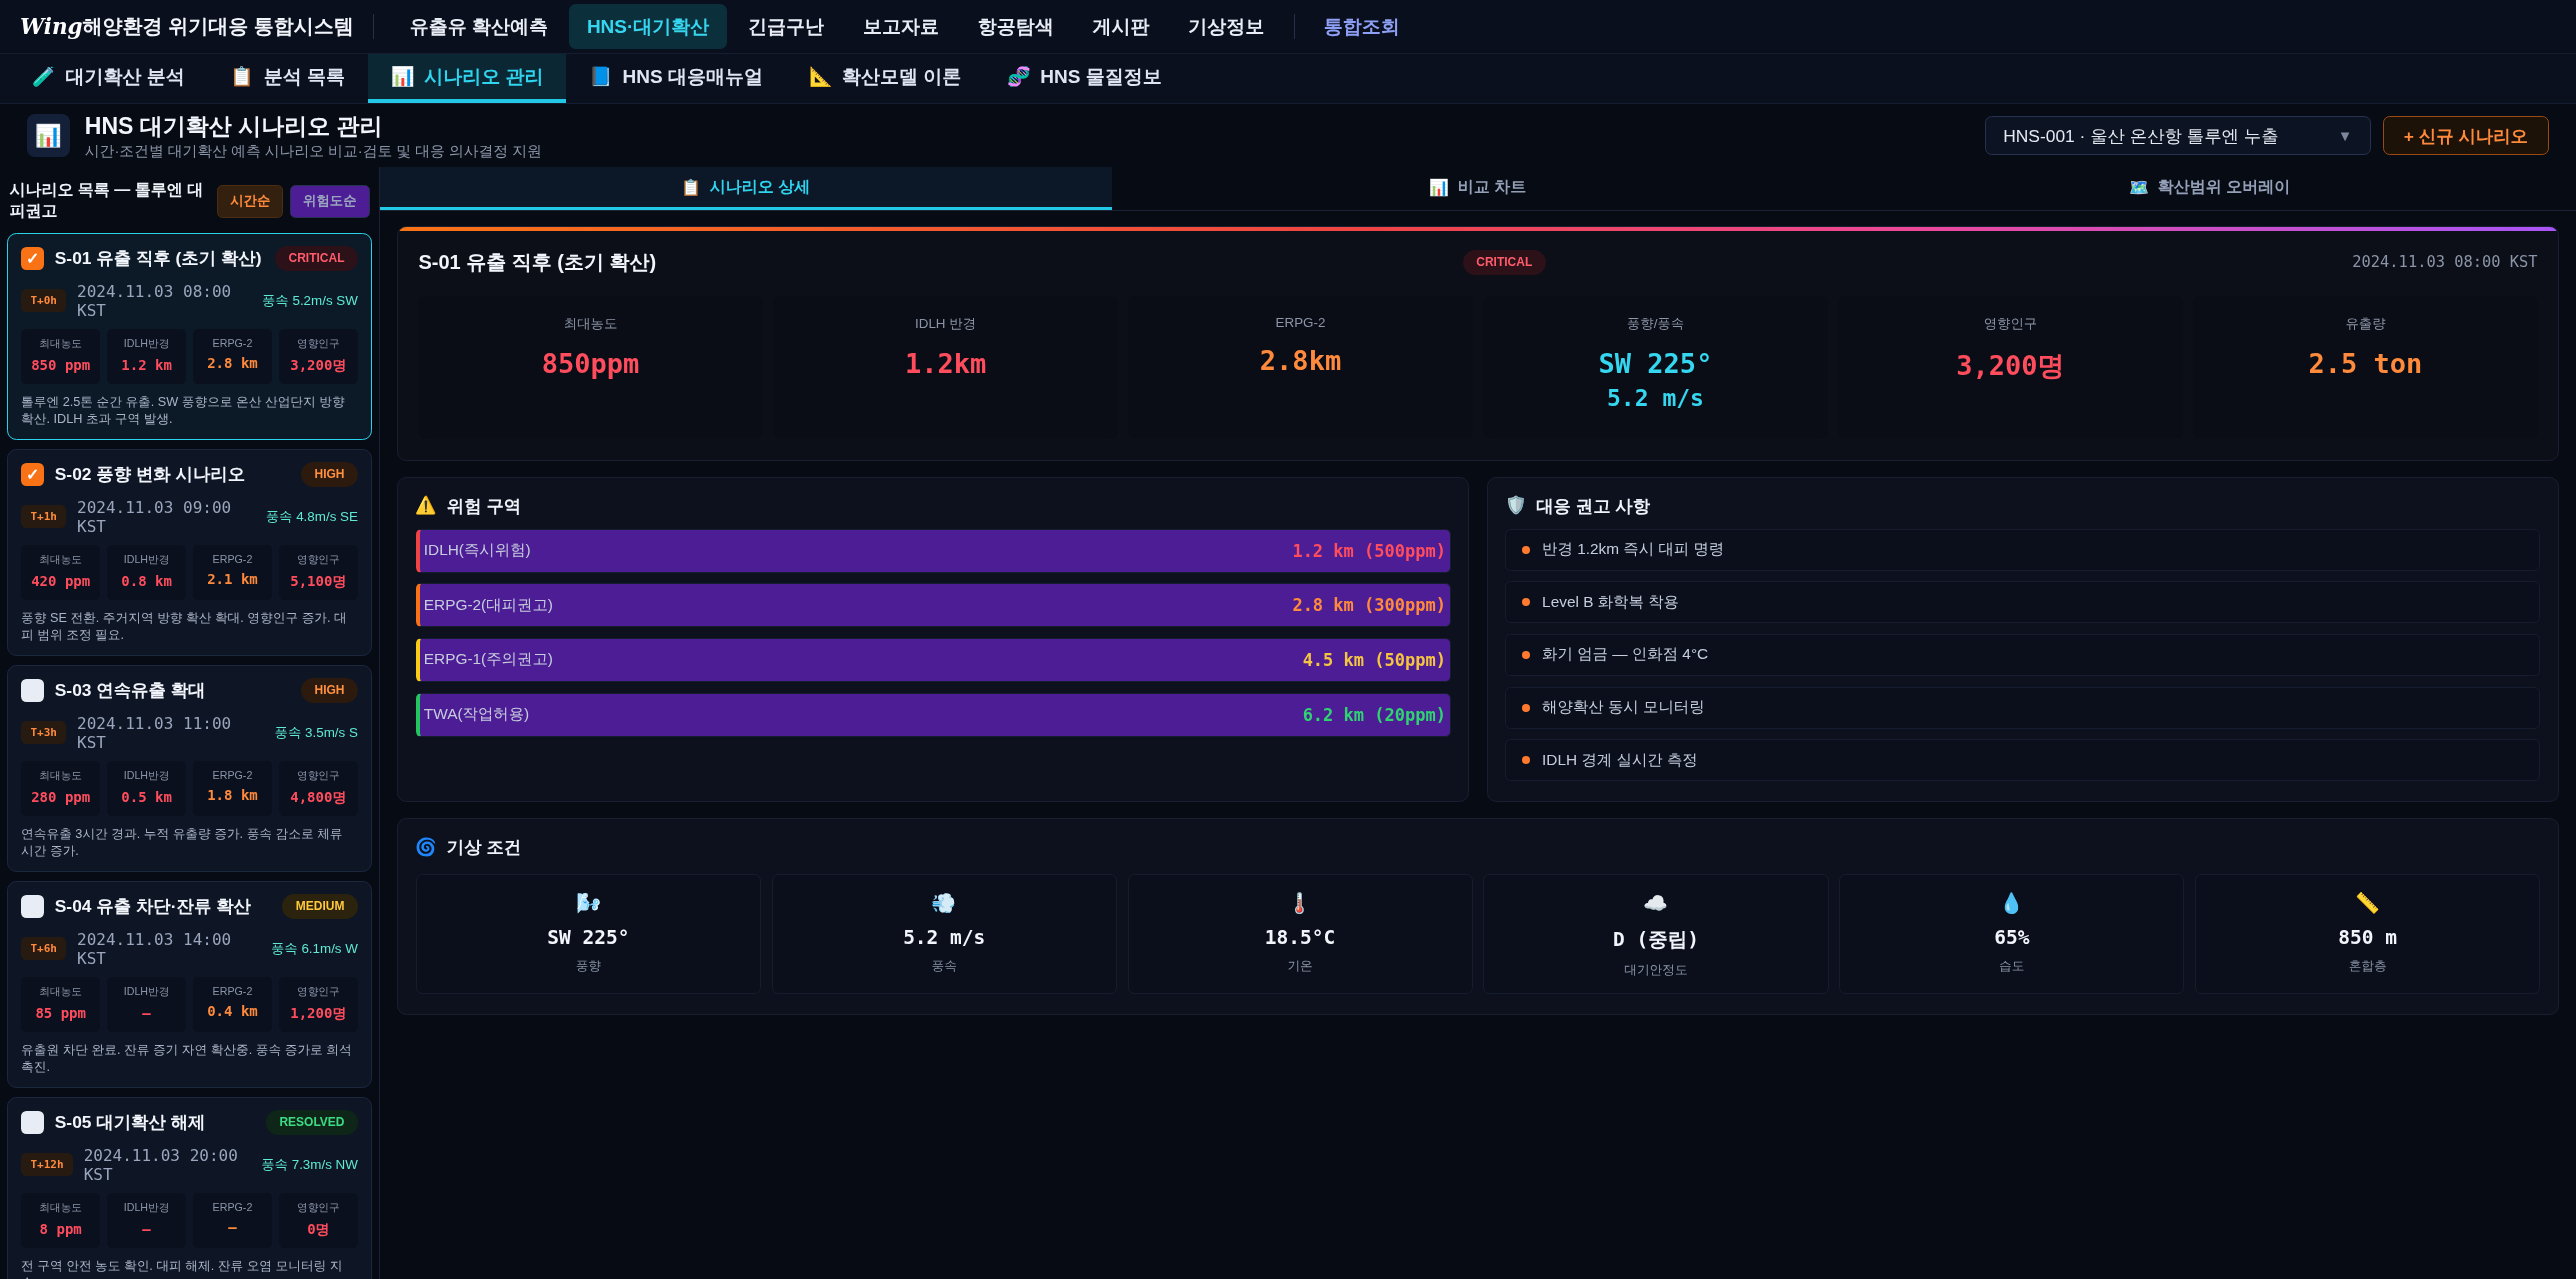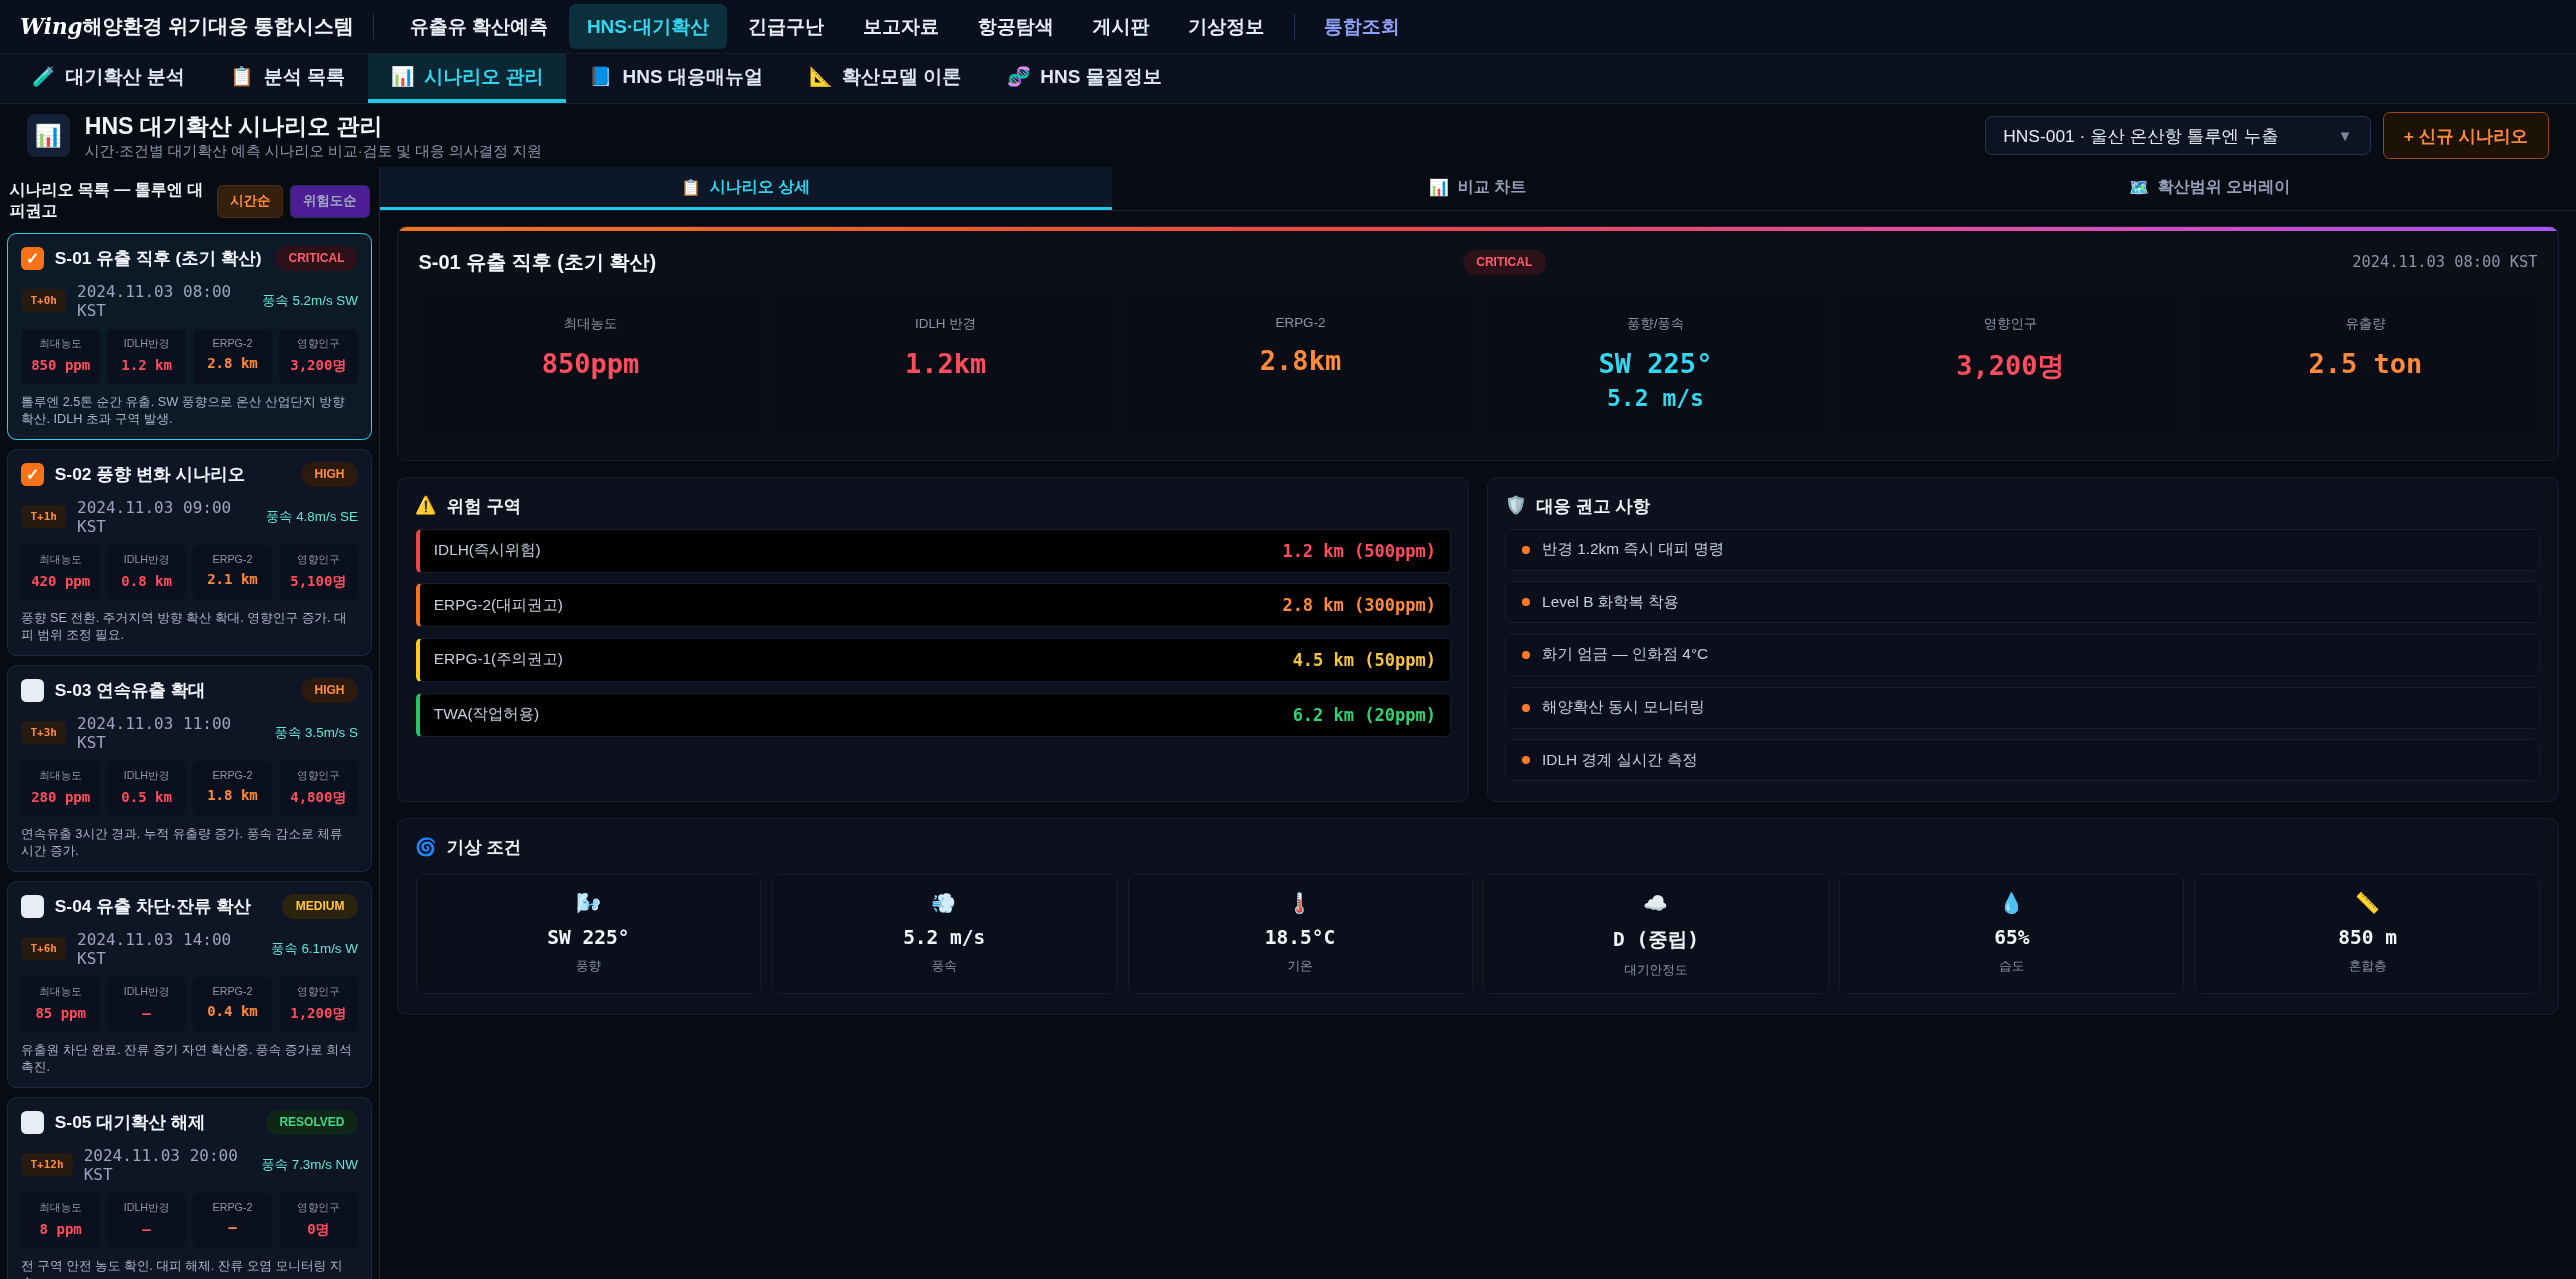--- a/index.html
+++ b/index.html
@@ -43,21 +43,21 @@
   
   .page-header { height:63px; display:flex; align-items:center; padding:0 27px; gap:14.8px; }
   .page-icon { width:43px; height:43px; border-radius:8px; background:#132038; display:flex;
                align-items:center; justify-content:center; font-size:21.5px; flex:none; }
   .page-title { font-size:23px; font-weight:800; color:#f2f5fb; }
   .page-subtitle { font-size:14.8px; color:#8b95a8; margin-top:0; }
   .page-right { margin-left:auto; display:flex; align-items:center; gap:12px; }
   .incident-select { width:386px; height:39px; background:#0c1322; border:0.7px solid #273250; border-radius:6.7px;
        display:flex; align-items:center; justify-content:space-between; padding:0 17.4px; font-size:17.4px; color:#e5e9f2; cursor:pointer; }
   .incident-select .chev { color:#7c879c; font-size:14.8px; }
-  .new-btn { height:47px; padding:0 20px; border-radius:6.7px; background:#1d1208; border:0.7px solid #9a4a12;
+  .new-btn { height:39px; padding:0 20px; border-radius:6.7px; background:#1d1208; border:0.7px solid #9a4a12;
        color:#ff8a3c; font-weight:800; font-size:17.4px; display:flex; align-items:center; cursor:pointer; white-space:nowrap; }
 
   
   .content { display:flex; height:1113px; }
   .sidebar { width:380px; flex:none; border-right:0.7px solid #1a2235; display:flex; flex-direction:column; }
   .sidebar-head { display:flex; align-items:center; justify-content:space-between; padding:13.4px 9.4px 9.4px; }
   .sidebar-title { font-size:16px; font-weight:800; color:#eef2f9; }
   .sort-group { display:flex; gap:6.7px; }
   .sort-btn { font-size:13.4px; font-weight:700; padding:6.7px 12px; border-radius:5.4px; cursor:pointer;
        background:#4c1d95; border:0.7px solid #273250; color:#9aa6bd; white-space:nowrap; }
@@ -107,22 +107,22 @@
   .detail-date { margin-left:auto; font-family:"DejaVu Sans Mono", monospace; font-size:15.4px; color:#8b95a8; }
   .detail-stats { display:flex; gap:10.7px; margin-top:20px; }
   .dstat { flex:1; background:#0a0d15; border-radius:6.7px; padding:19px 5.4px 27px; text-align:center; }
   .dstat-label { font-size:13.4px; color:#8b95a8; white-space:nowrap; }
   .dstat-value { margin-top:14.8px; font-family:"DejaVu Sans Mono", monospace; font-size:27px; font-weight:800; white-space:nowrap; }
   .dstat-value2 { margin-top:6.7px; font-family:"DejaVu Sans Mono", monospace; font-size:23px; font-weight:800; white-space:nowrap; }
 
   .two-col { display:flex; gap:17.4px; }
   .panel { flex:1; background:#0c111d; border:0.7px solid #191f30; border-radius:9.4px; padding:16px 17.4px 20px; }
   .panel-title { font-size:17.4px; font-weight:800; color:#eef2f9; display:flex; align-items:center; gap:9.4px; }
-  .zone-row { display:flex; justify-content:space-between; align-items:center; background:#000000;
-       border:0.7px solid #161d2e; border-radius:5.4px; height:44px; padding:0 14px; margin-top:10.7px; border-left-width:4px;gap:40px; }
+  .zone-row { display:flex; justify-content:space-between; align-items:center; background:#4c1d95;
+       border:0.7px solid #161d2e; border-radius:5.4px; height:44px; padding:0 4px; margin-top:10.7px; border-left-width:4px;gap:40px; }
   .zone-label { font-size:15.4px; color:#c6cede; }
   .zone-value { font-family:"DejaVu Sans Mono", monospace; font-size:17px; font-weight:800; }
   .bl-red    { border-left-color:#ef4444; } .bl-orange { border-left-color:#f97316; }
   .bl-yellow { border-left-color:#facc15; } .bl-green  { border-left-color:#22c55e; }
   .val-yellow { color:#f5c542; }
 
   .rec-row { display:flex; align-items:center; gap:12px; background:#0a0f1b; border:0.7px solid #161d2e;
        border-radius:5.4px; height:42px; padding:0 16px; margin-top:10.7px; font-size:15.4px; color:#c6cede; }
   .rec-dot { width:8px; height:8px; border-radius:50%; background:#ff7a2f; flex:none; }
 

